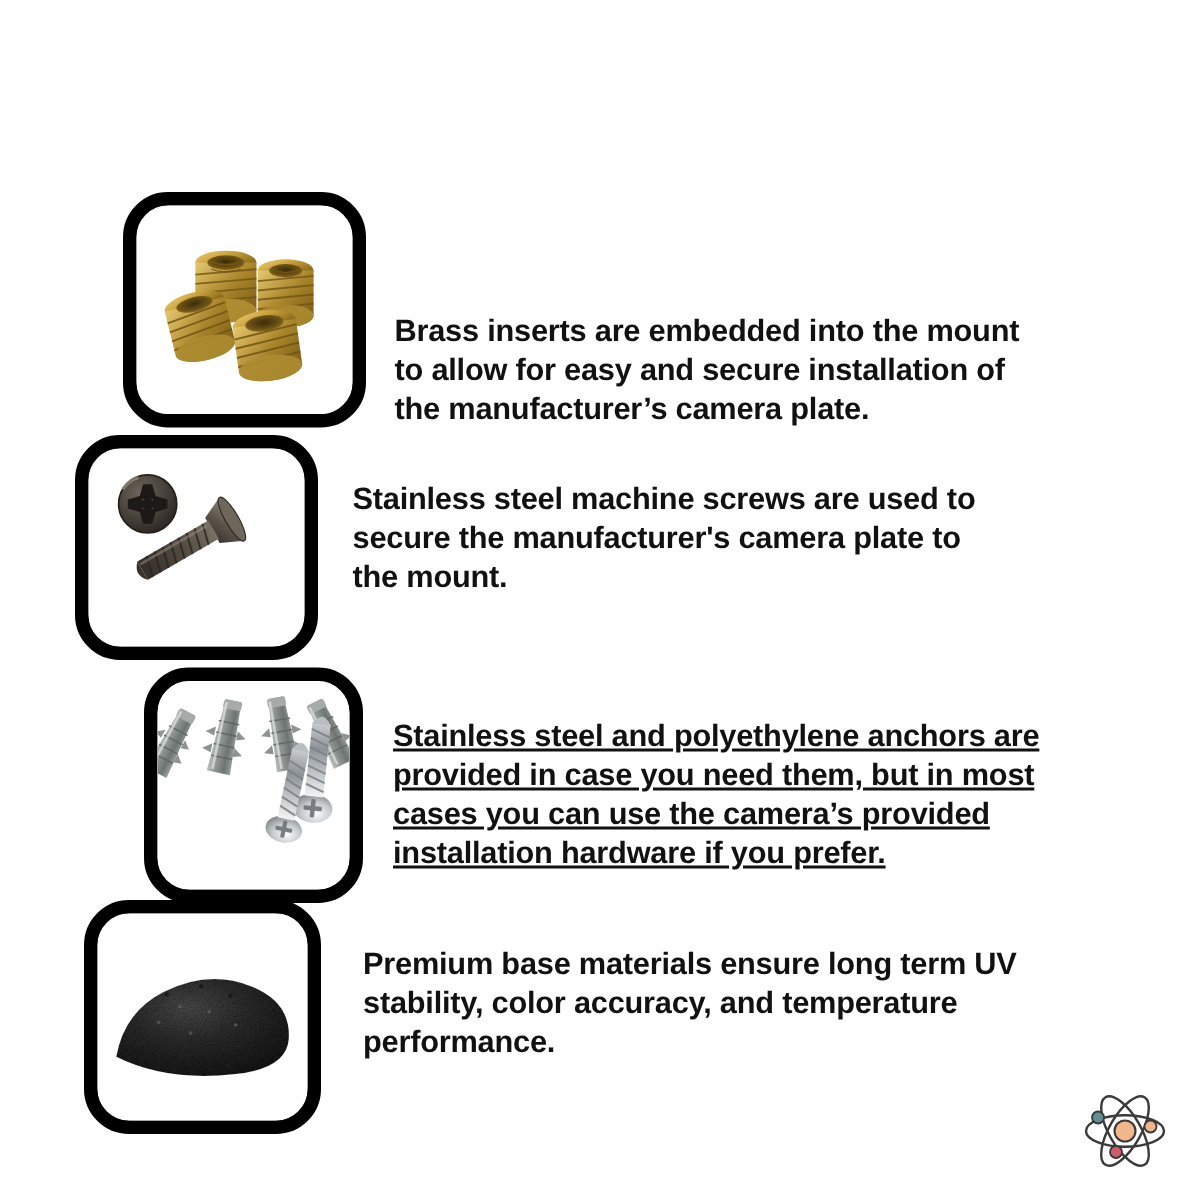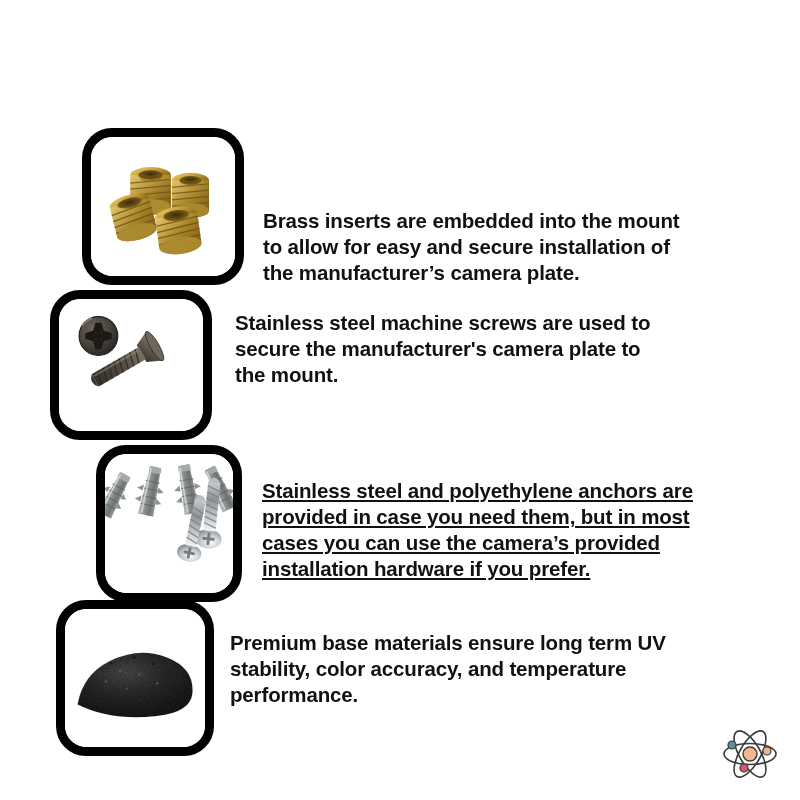--- a/index.html
+++ b/index.html
@@ -232,21 +232,21 @@
               <path d="M-8 54 l16 4"></path>
                 <path d="M-8 61 l16 4"></path>
             </g>
             <path d="M-8 69 q8 8 16 0 z" fill="#3a342d"></path>
             <path d="M-5 10 l0 58" stroke="#9a9184" stroke-width="2" opacity=".5"></path>
           </g>
         </svg>
       </div>
     </div>
 
-    <div class="caption" style="left:235px; top:310px; width:480px;">Stainless steel machine screws are used to
+    <div class="caption" style="left:235px; top:320px; width:480px;">Stainless steel machine screws are used to
 secure the manufacturer's camera plate to
 the mount.</div>
   </div>
 
   <div class="row">
 
     <div class="frame" style="left:96px; top:445px; width:146px; height:157px;">
       <div class="frame-inner">
         <svg class="photo-svg" viewBox="0 0 146 157" preserveAspectRatio="xMidYMid meet" aria-hidden="true">
           <defs>
@@ -426,21 +426,21 @@
             <circle cx="62" cy="70" r="1.5"></circle>
               <circle cx="84" cy="74" r="1.4"></circle>
             <circle cx="46" cy="82" r="1.4"></circle>
               <circle cx="104" cy="84" r="1.4"></circle>
             <circle cx="70" cy="90" r="1.3"></circle>
           </g>
         </svg>
       </div>
     </div>
 
-    <div class="caption" style="left:230px; top:630px; width:490px;">Premium base materials ensure long term UV
+    <div class="caption" style="left:242px; top:630px; width:490px;">Premium base materials ensure long term UV
 stability, color accuracy, and temperature
 performance.</div>
   </div>
 
   <div id="brand-logo">
     <svg viewBox="0 0 64 64" aria-hidden="true">
       <g fill="none" stroke="#3a3a3a" stroke-width="1.6">
         <ellipse cx="32" cy="32" rx="26" ry="10.5"></ellipse>
         <ellipse cx="32" cy="32" rx="26" ry="10.5" transform="rotate(60 32 32)"></ellipse>
         <ellipse cx="32" cy="32" rx="26" ry="10.5" transform="rotate(120 32 32)"></ellipse>

